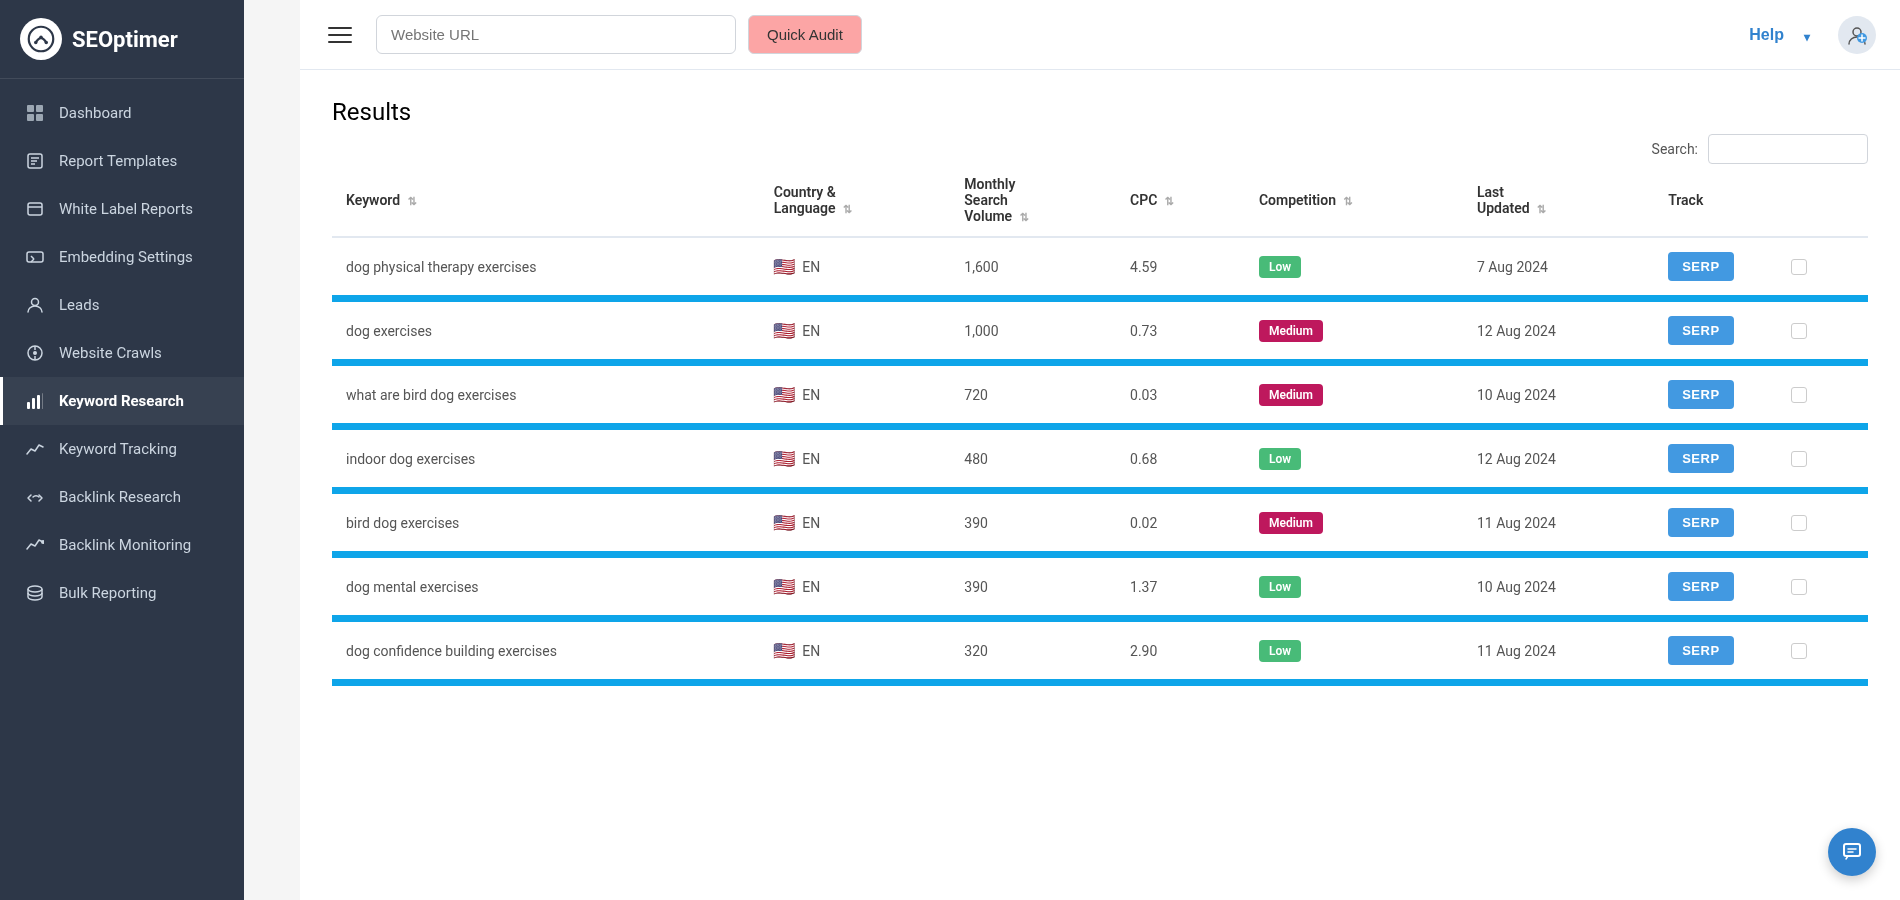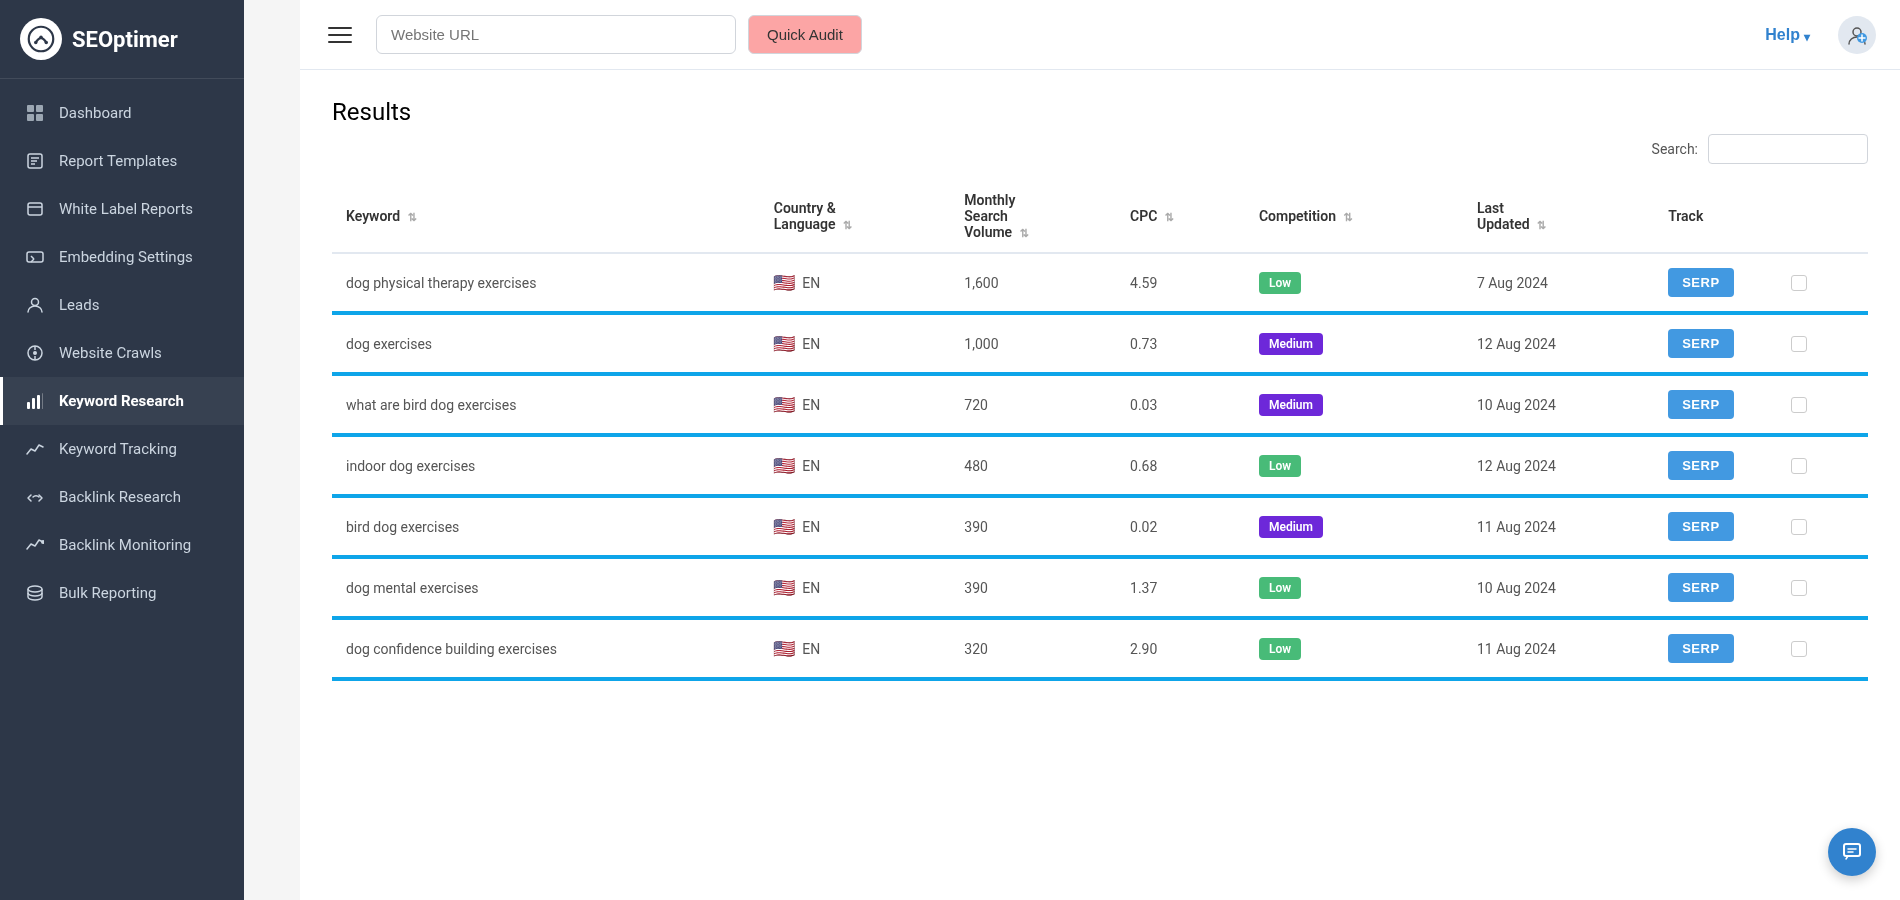--- a/index.html
+++ b/index.html
@@ -125,21 +125,21 @@
       padding: 10px 18px;
       font-size: 15px;
       cursor: pointer;
       color: #333;
       font-weight: 500;
     }
     .header-spacer { flex: 1; }
     .help-btn {
       display: flex;
       align-items: flex-end;
-      gap: 4px;
+      gap: 20px;
       color: #3182ce;
       font-size: 16px;
       font-weight: 600;
       cursor: pointer;
       background: none;
       border: none;
       padding: 6px 8px;
     }
     .help-chevron { font-size: 12px; }
     .user-avatar {
@@ -165,21 +165,21 @@
       font-weight: 400;
       color: #000000;
       margin-bottom: 8px;
     }
 
     
     .search-row {
       display: flex;
       justify-content: flex-end;
       align-items: center;
-      margin-bottom: 16px;
+      margin-bottom: 0;
       gap: 10px;
     }
     .search-label {
       font-size: 14px;
       color: #555;
     }
     .search-input {
       border: 1px solid #d1d5db;
       border-radius: 4px;
       padding: 6px 10px;
@@ -208,41 +208,41 @@
     }
     .sort-icon {
       display: inline-block;
       margin-left: 4px;
       color: #aaa;
       font-size: 11px;
     }
     .results-table td {
       padding: 14px 14px;
       color: #555;
-      border-bottom: 4px solid #0ea5e9;
+      border-bottom: 7px solid #0ea5e9;
       vertical-align: middle;
     }
 
     .flag-cell {
       display: flex;
       align-items: center;
       gap: 6px;
     }
     .flag { font-size: 18px; }
 
     .badge {
       display: inline-block;
       padding: 4px 10px;
       border-radius: 4px;
       font-size: 12px;
       font-weight: 600;
       color: #fff;
     }
     .badge-low { background: #48bb78; }
-    .badge-medium { background: #6d28d9; }
+    .badge-medium { background: #be185d; }
 
     .serp-btn {
       background: #4299e1;
       color: #fff;
       border: none;
       border-radius: 4px;
       padding: 7px 14px;
       font-size: 13px;
       font-weight: 600;
       cursor: pointer;

